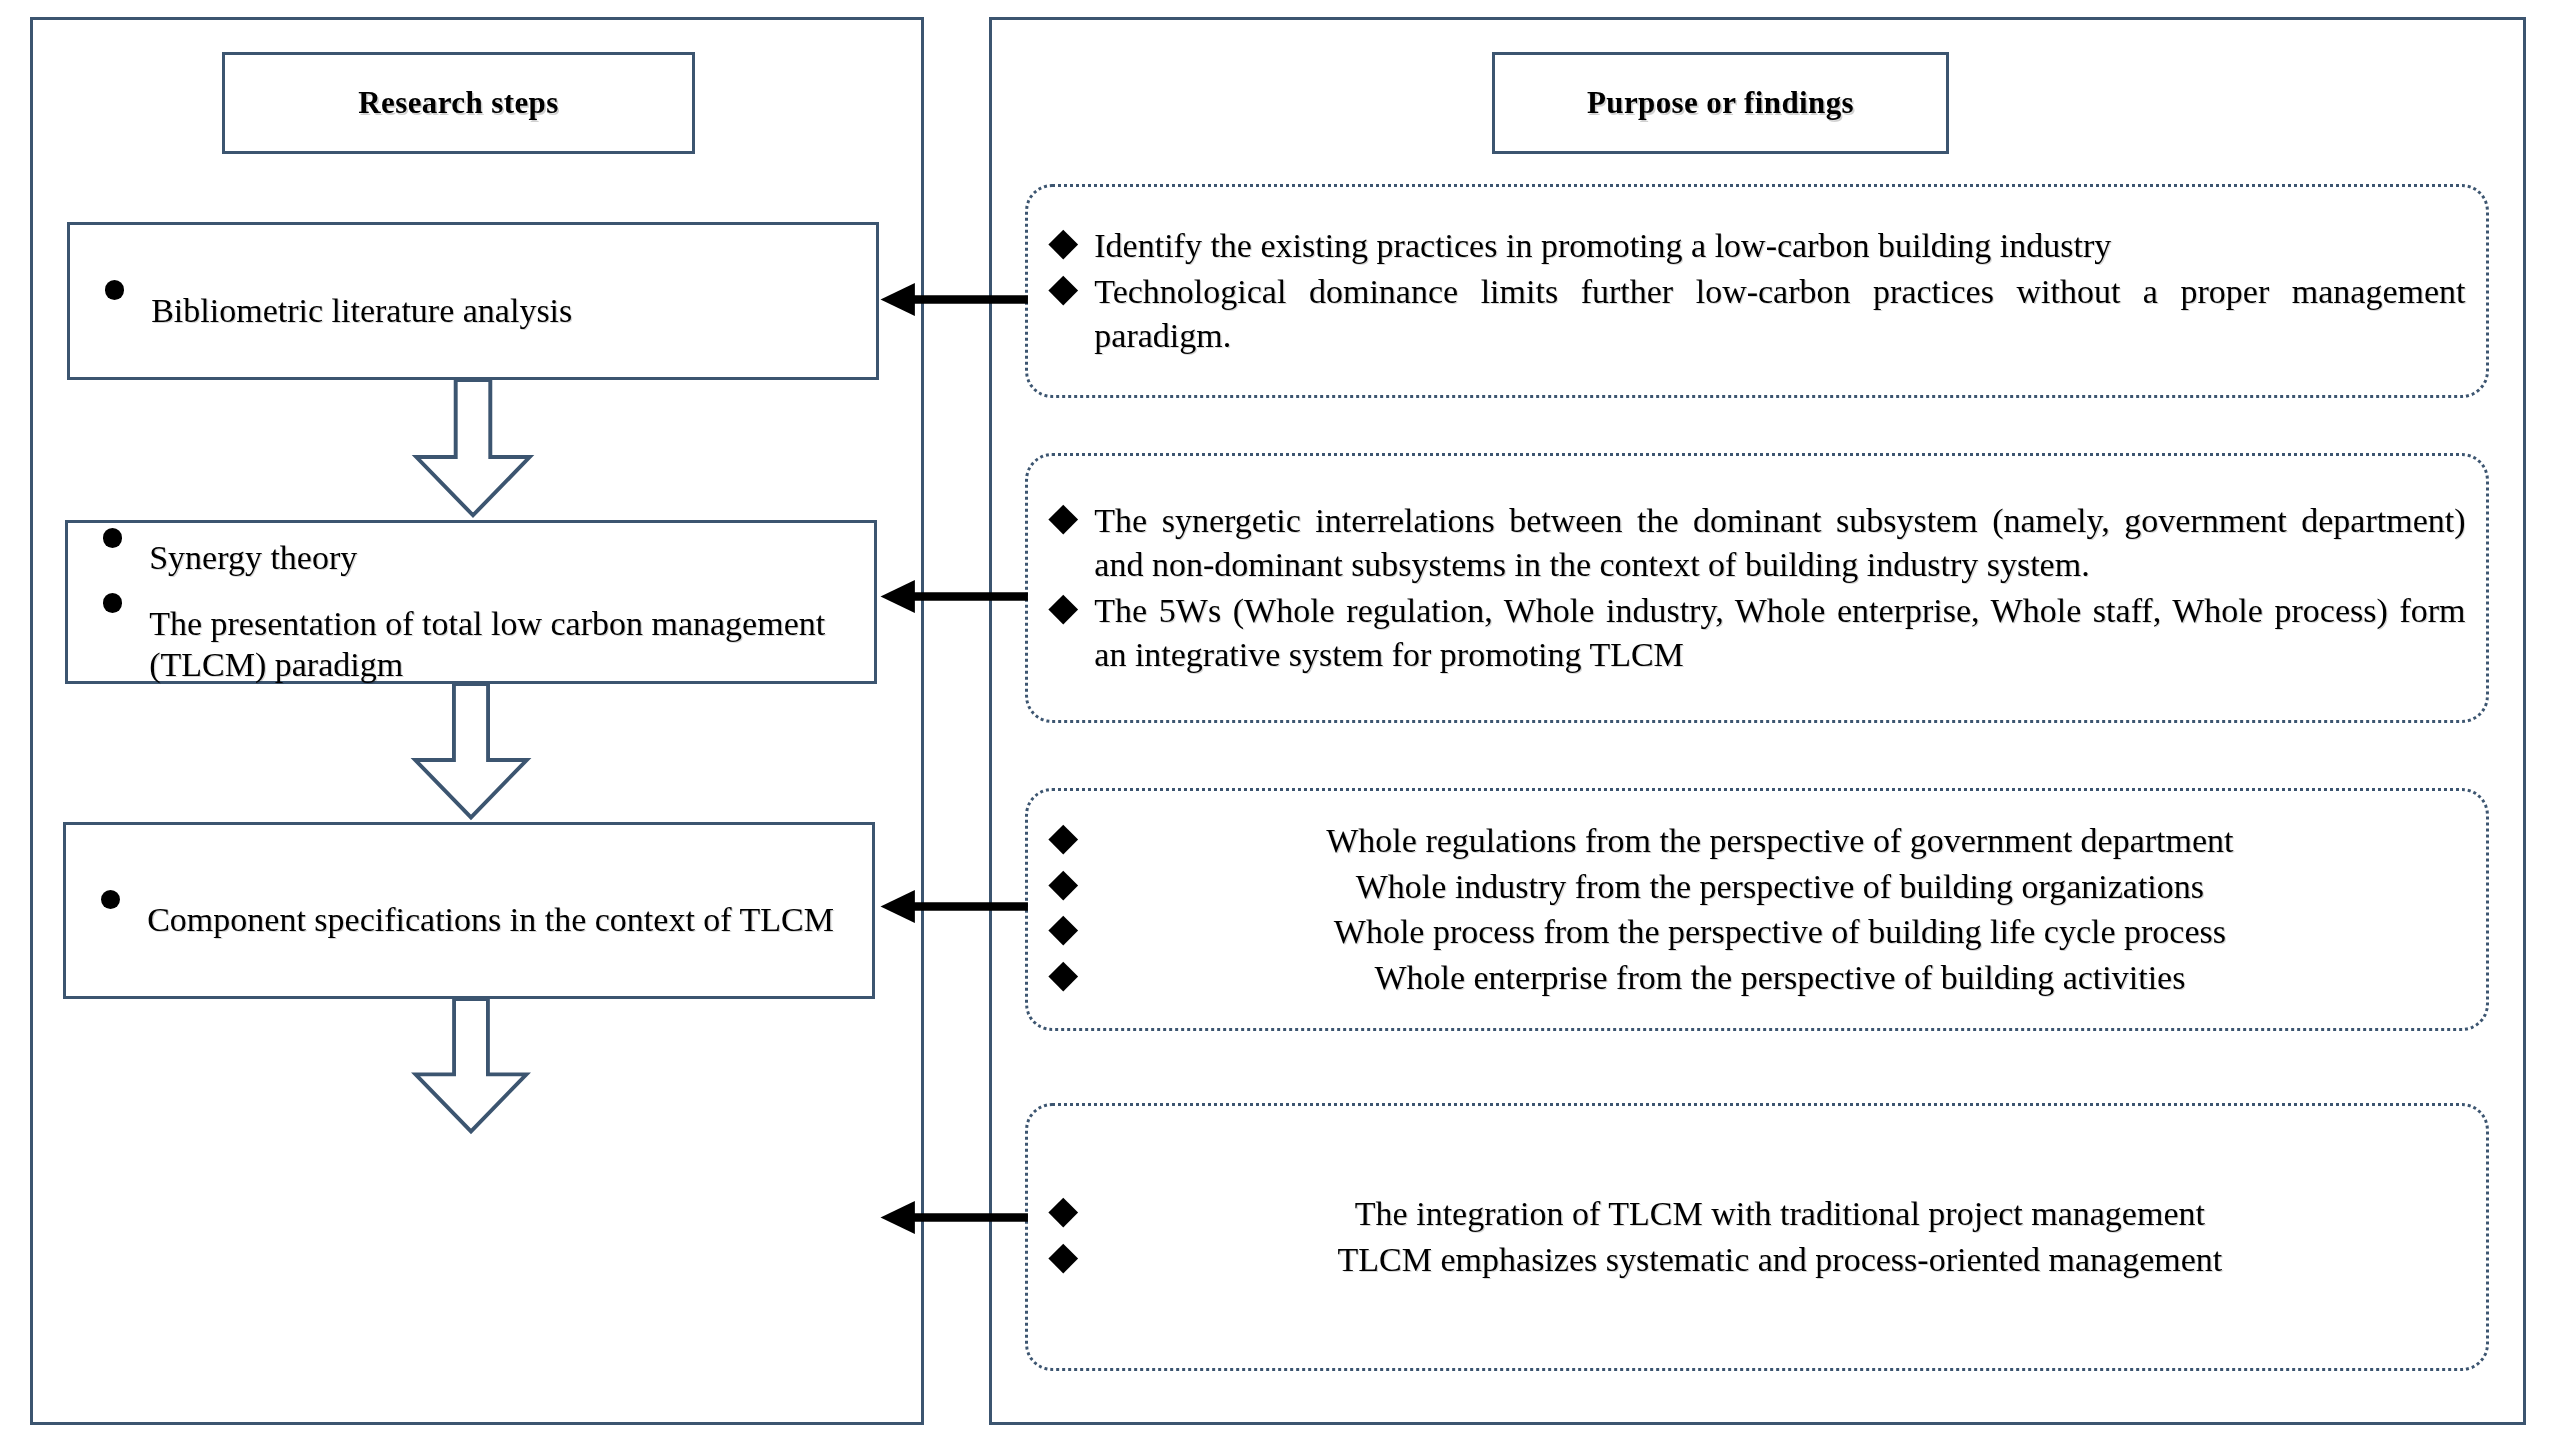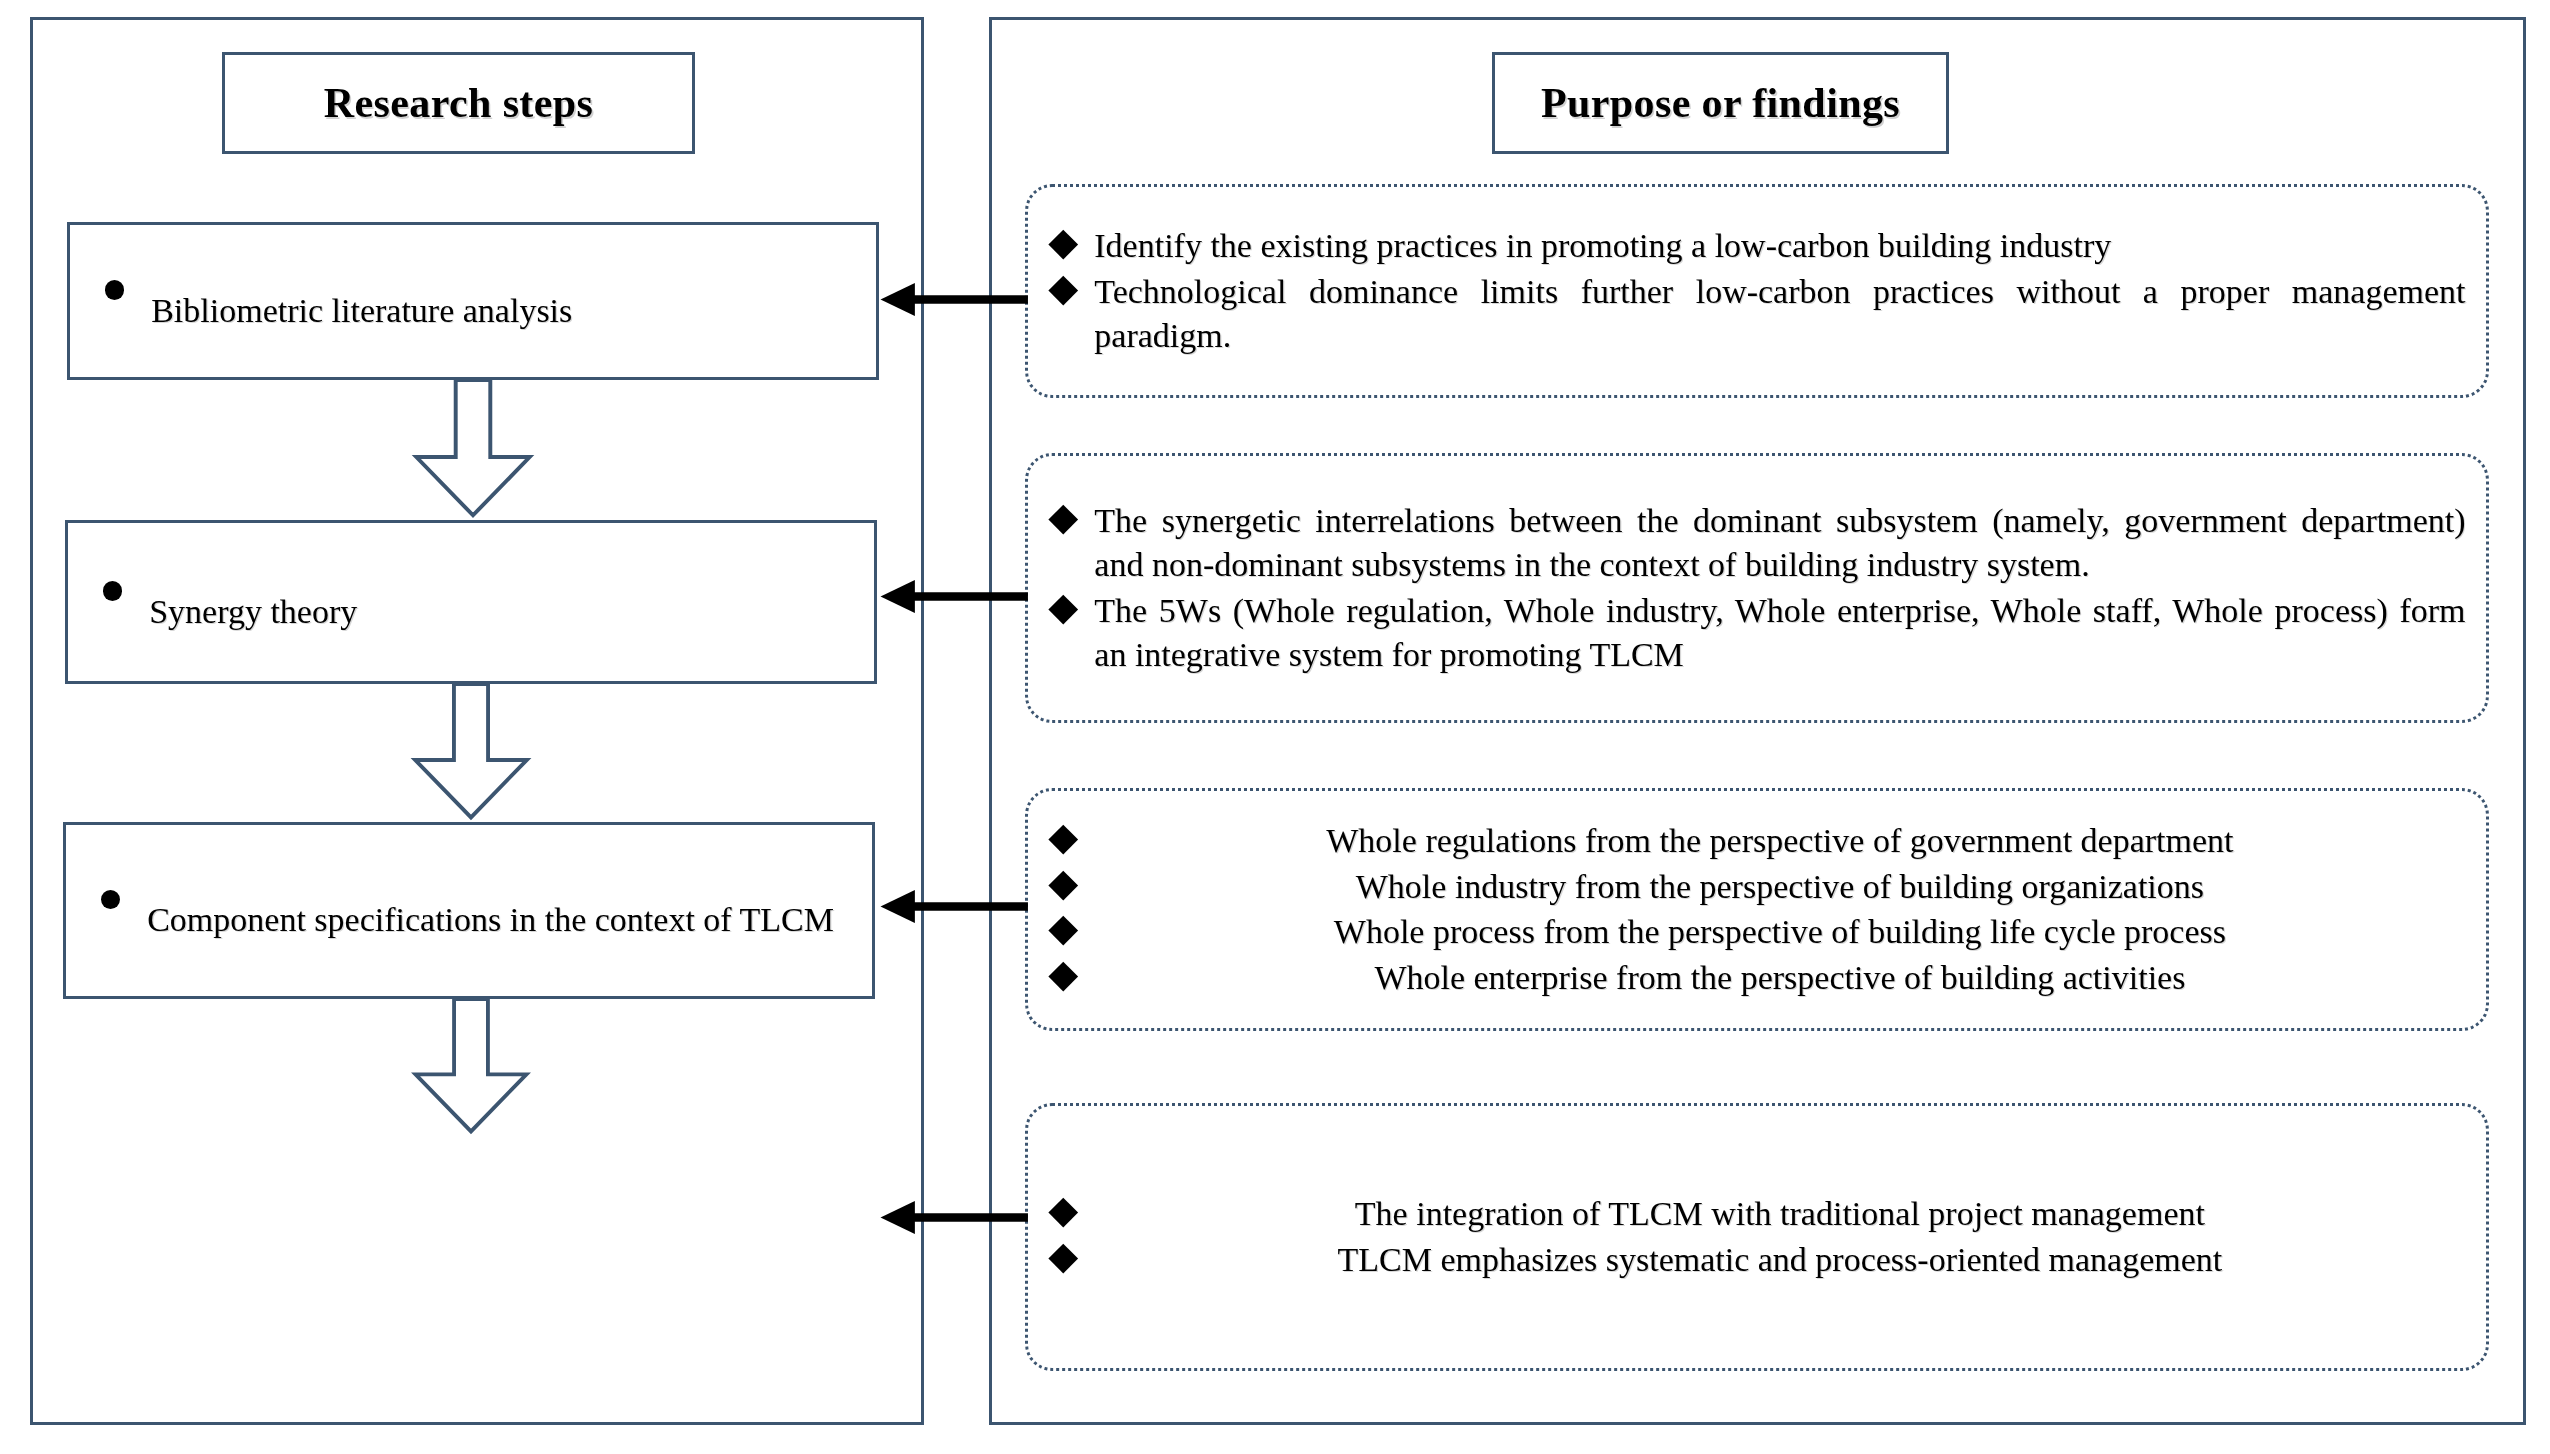--- a/index.html
+++ b/index.html
@@ -28,21 +28,21 @@
   
   .col-header{
     position:absolute;
     border:3.9px solid #3c5570;
     background:#fff;
     box-sizing:border-box;
     display:flex;
     align-items:center;
     justify-content:center;
     font-weight:bold;
-    font-size:42px;
+    font-size:31px;
     letter-spacing:0.4px;
     text-shadow:1.6px 1.6px 0 rgba(0,0,0,.18);
   }
   #header-research{ left:222px;  top:52px; width:473px; height:102px; }
   #header-purpose{ left:1492px; top:52px; width:457px; height:102px; }
 
   
   .step-box{
     position:absolute;
     border:3.2px solid #3c5570;
@@ -136,20 +136,24 @@
       <span class="dot"></span>
       <span class="step-text">Bibliometric  literature analysis</span>
     </div>
   </div>
 
   <div class="step-box" id="step-2">
     <div class="step-line">
       <span class="dot"></span>
       <span class="step-text">Synergy  theory</span>
     </div>
+    <div class="step-line">
+      <span class="dot"></span>
+      <span class="step-text">The presentation of total low carbon management (TLCM) paradigm</span>
+    </div>
   </div>
 
   <div class="step-box" id="step-3">
     <div class="step-line">
       <span class="dot"></span>
       <span class="step-text">Component specifications in the context of TLCM</span>
     </div>
   </div>
 
 

